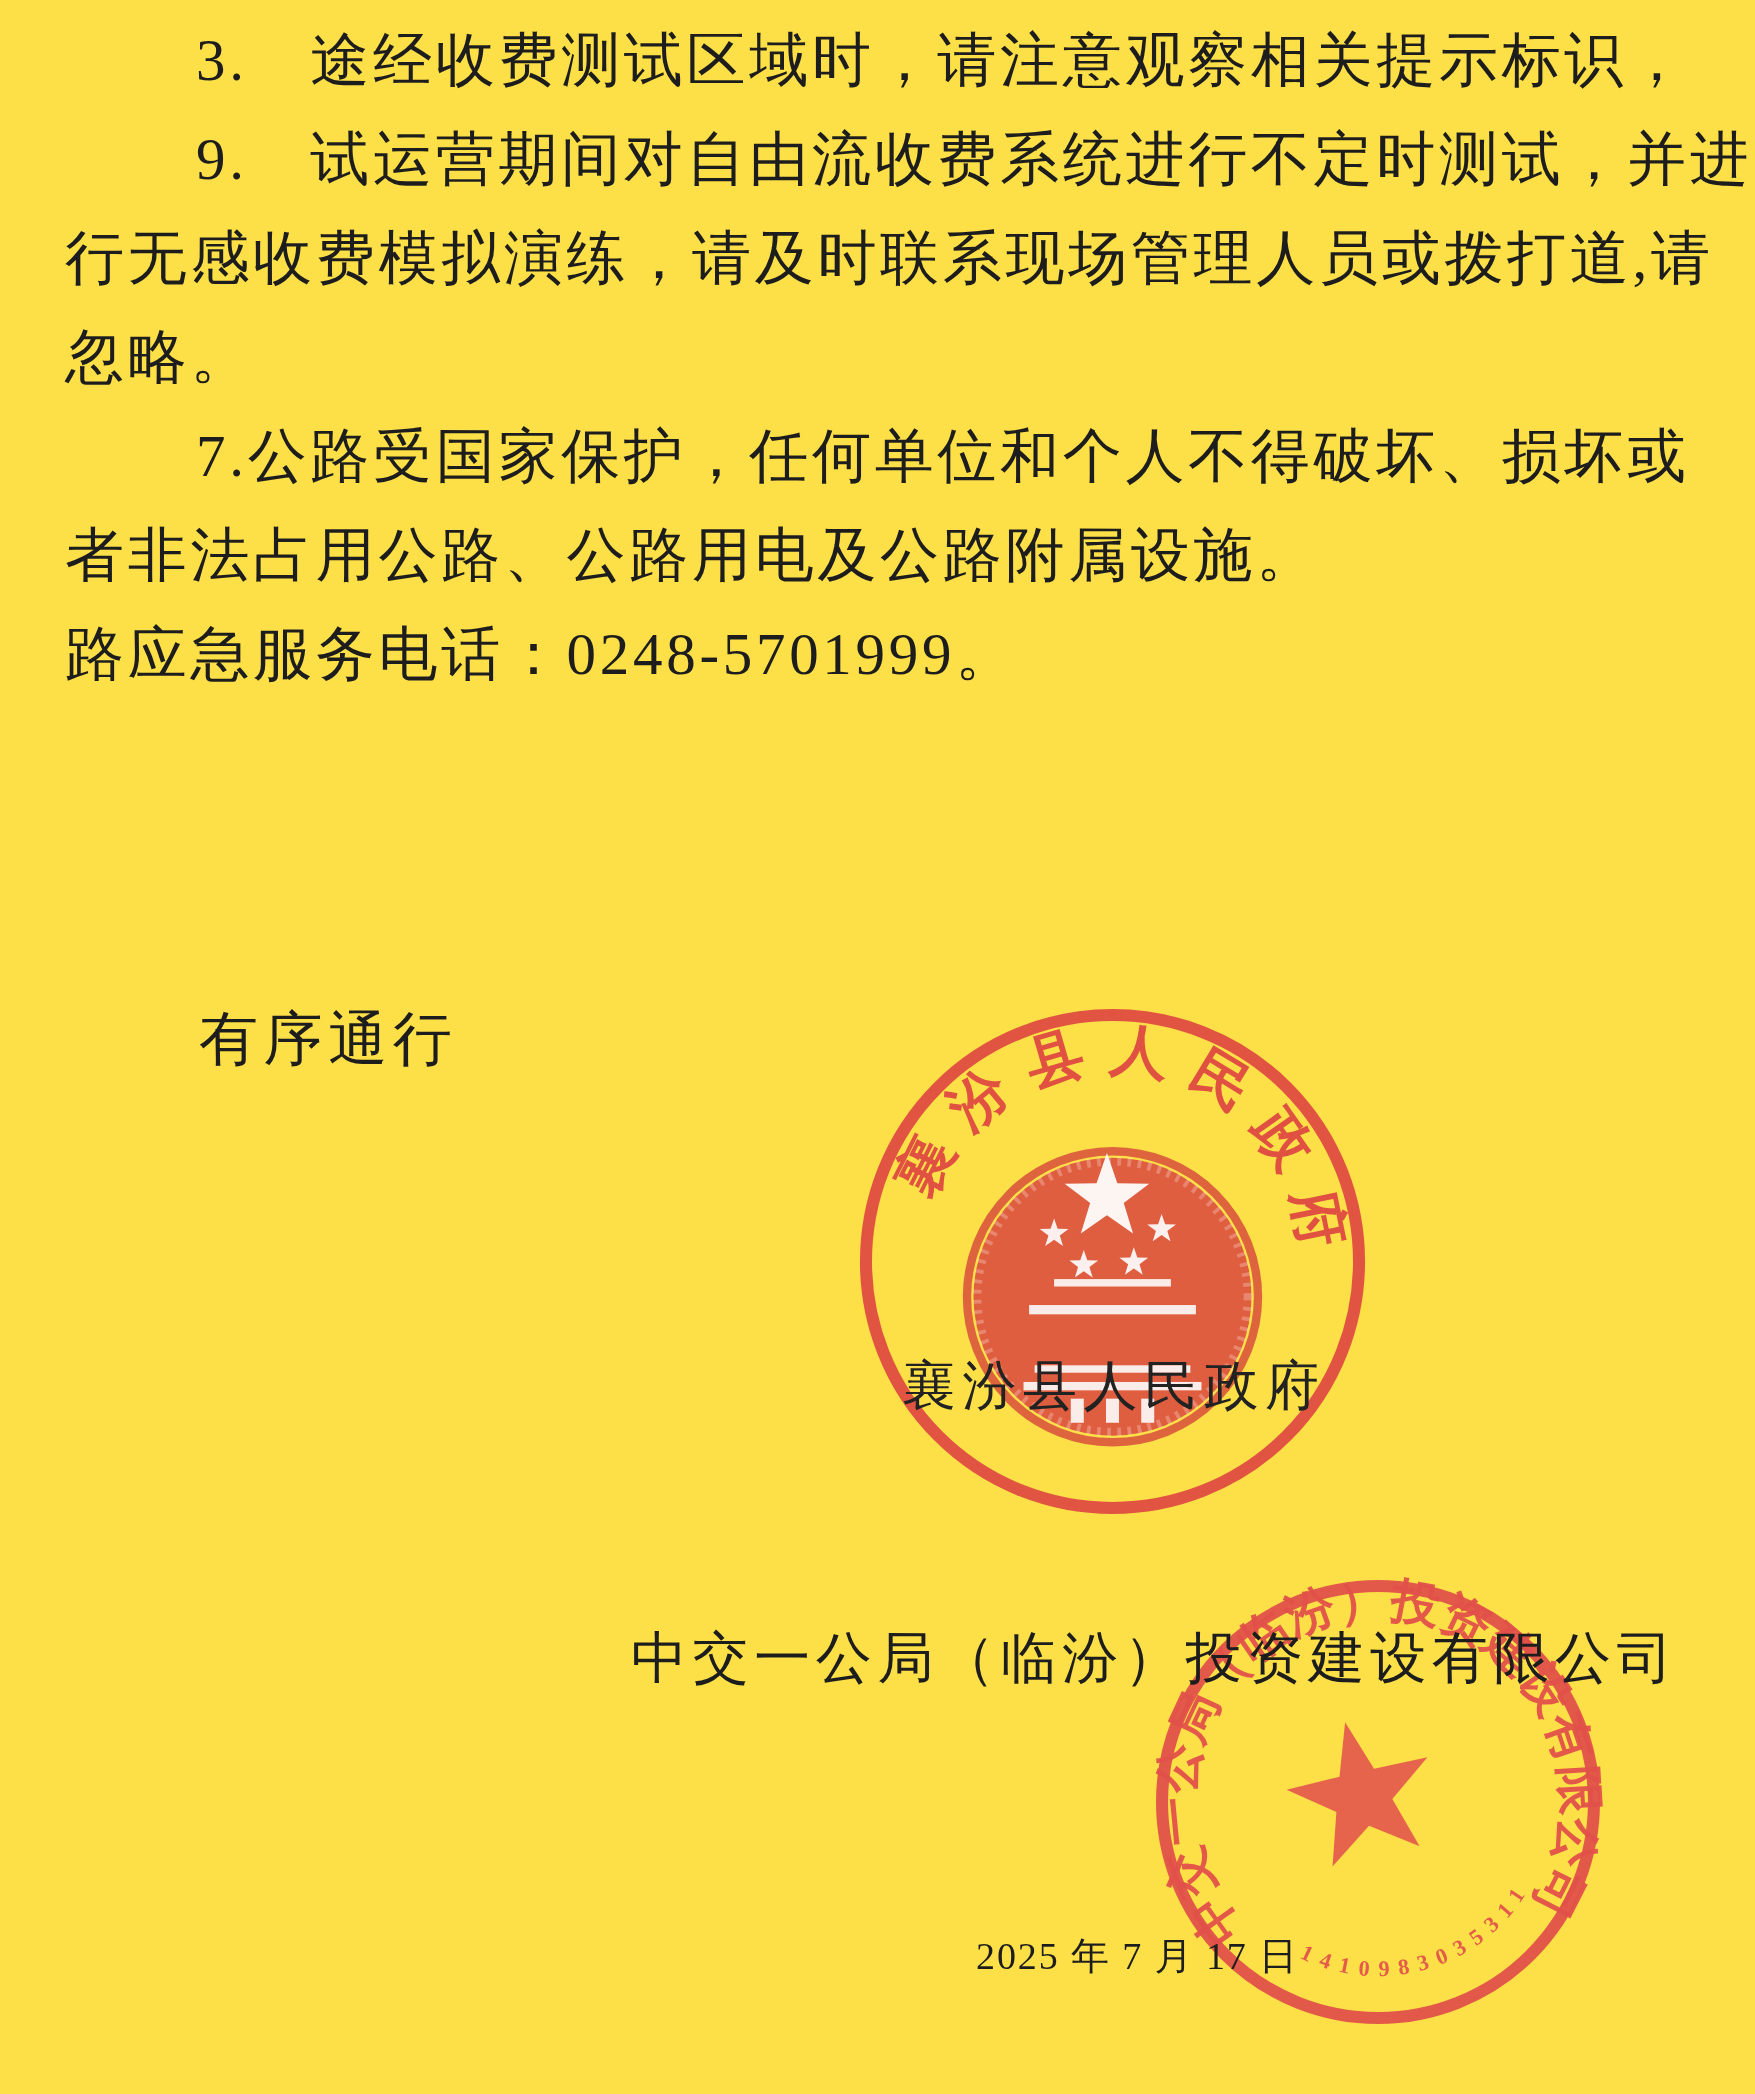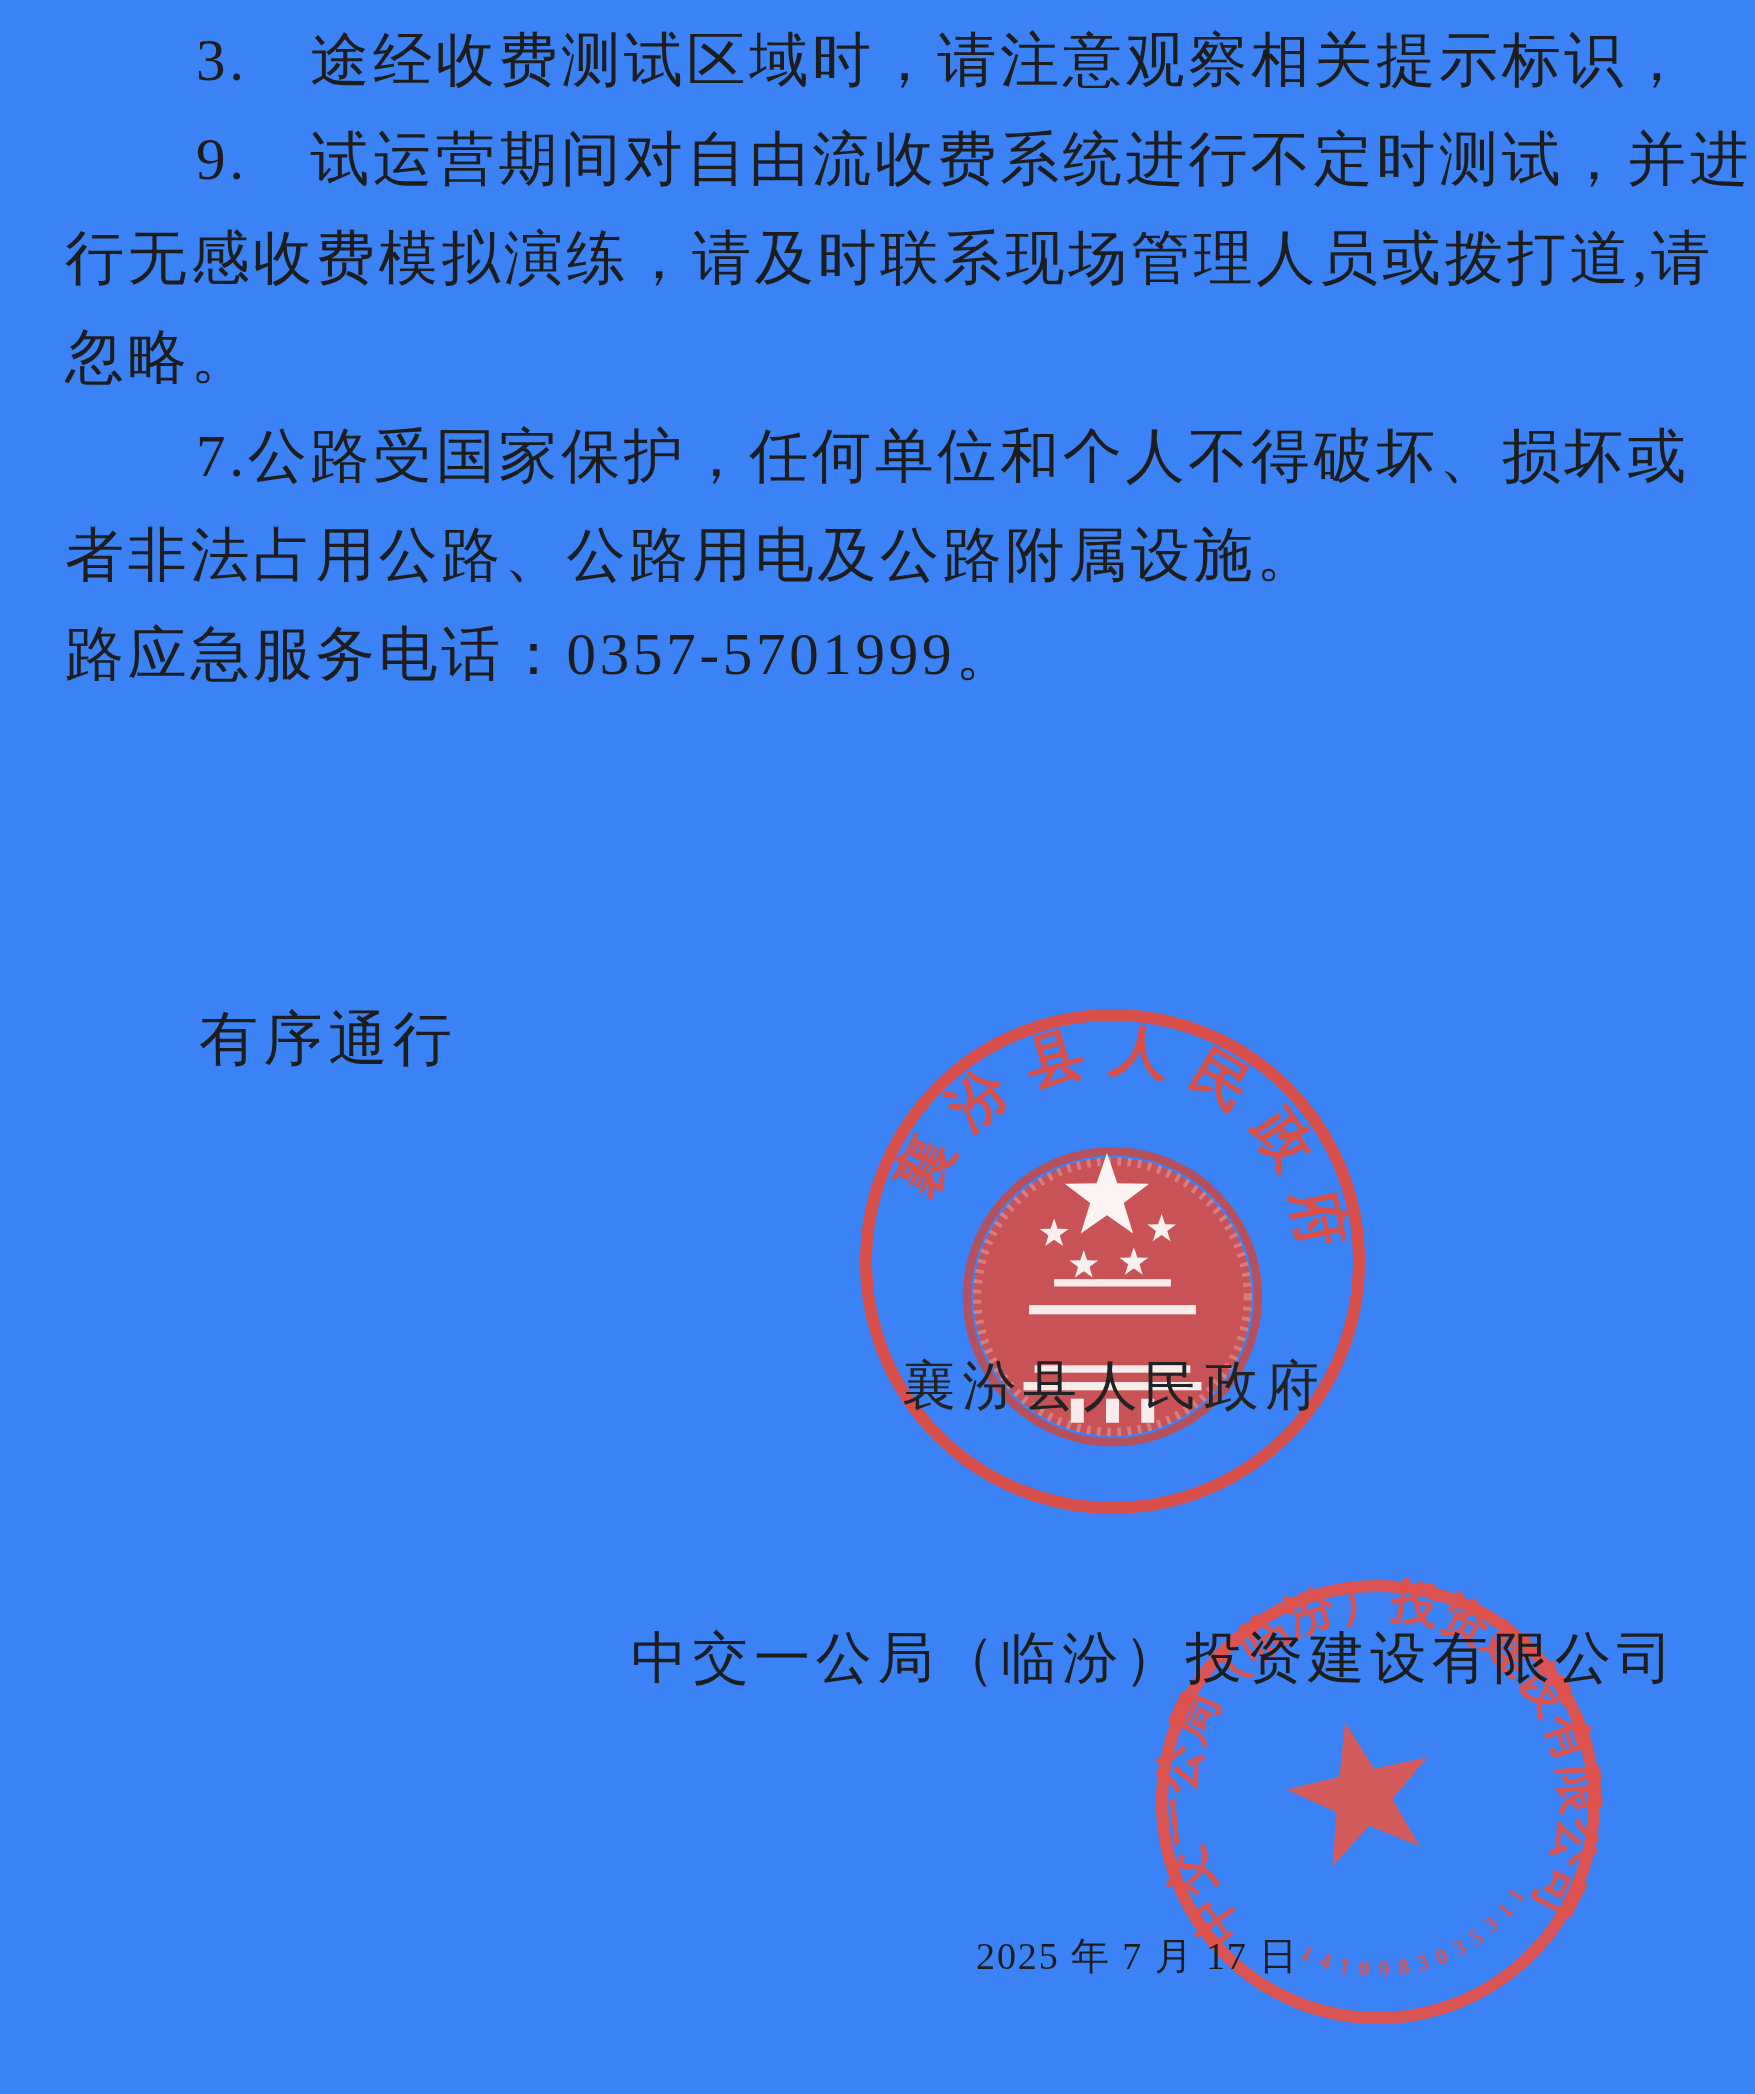--- a/index.html
+++ b/index.html
@@ -1,18 +1,18 @@
 <!DOCTYPE html>
 <html style="font-size:15px"><head>
 <meta charset="utf-8">
 <style>
   html,body{margin:0;padding:0;background:#e9e9e9;}
   .page{
     position:relative; width:1756px; height:2094px;
-    background:#3b82f6; overflow:hidden;
+    background:#fde047; overflow:hidden;
     font-family:"Liberation Serif","DejaVu Serif",serif;
     color:#1d1d1d;
   }
   .body-lines{ position:absolute; left:65px; top:11px; width:1670px; }
   .line{
     height:99px; line-height:99px; font-size:59px; letter-spacing:3.7px;
     white-space:nowrap; color:#1d1d1d;
   }
   .line.indent{ padding-left:131px; }
   .closing{
@@ -41,21 +41,21 @@
 
 <div class="page">
 
   <div class="body-lines">
     <div class="line indent">3.　途经收费测试区域时，请注意观察相关提示标识，</div>
     <div class="line indent">9.　试运营期间对自由流收费系统进行不定时测试，并进</div>
     <div class="line">行无感收费模拟演练，请及时联系现场管理人员或拨打道,请</div>
     <div class="line">忽略。</div>
     <div class="line indent">7.公路受国家保护，任何单位和个人不得破坏、损坏或</div>
     <div class="line">者非法占用公路、公路用电及公路附属设施。</div>
-    <div class="line">路应急服务电话：0357-5701999。</div>
+    <div class="line">路应急服务电话：0248-5701999。</div>
   </div>
 
   <div class="closing">有序通行</div>
 
   <svg class="seal seal-gov" viewBox="0 0 560 560">
     <defs>
       <path id="govRingPath" d="M 77 251.5 A 205 205 0 1 1 483 308.5" fill="none"></path>
     </defs>
 
     <circle cx="280" cy="280" r="266" fill="none" stroke="#e0itória" opacity="0"></circle>

